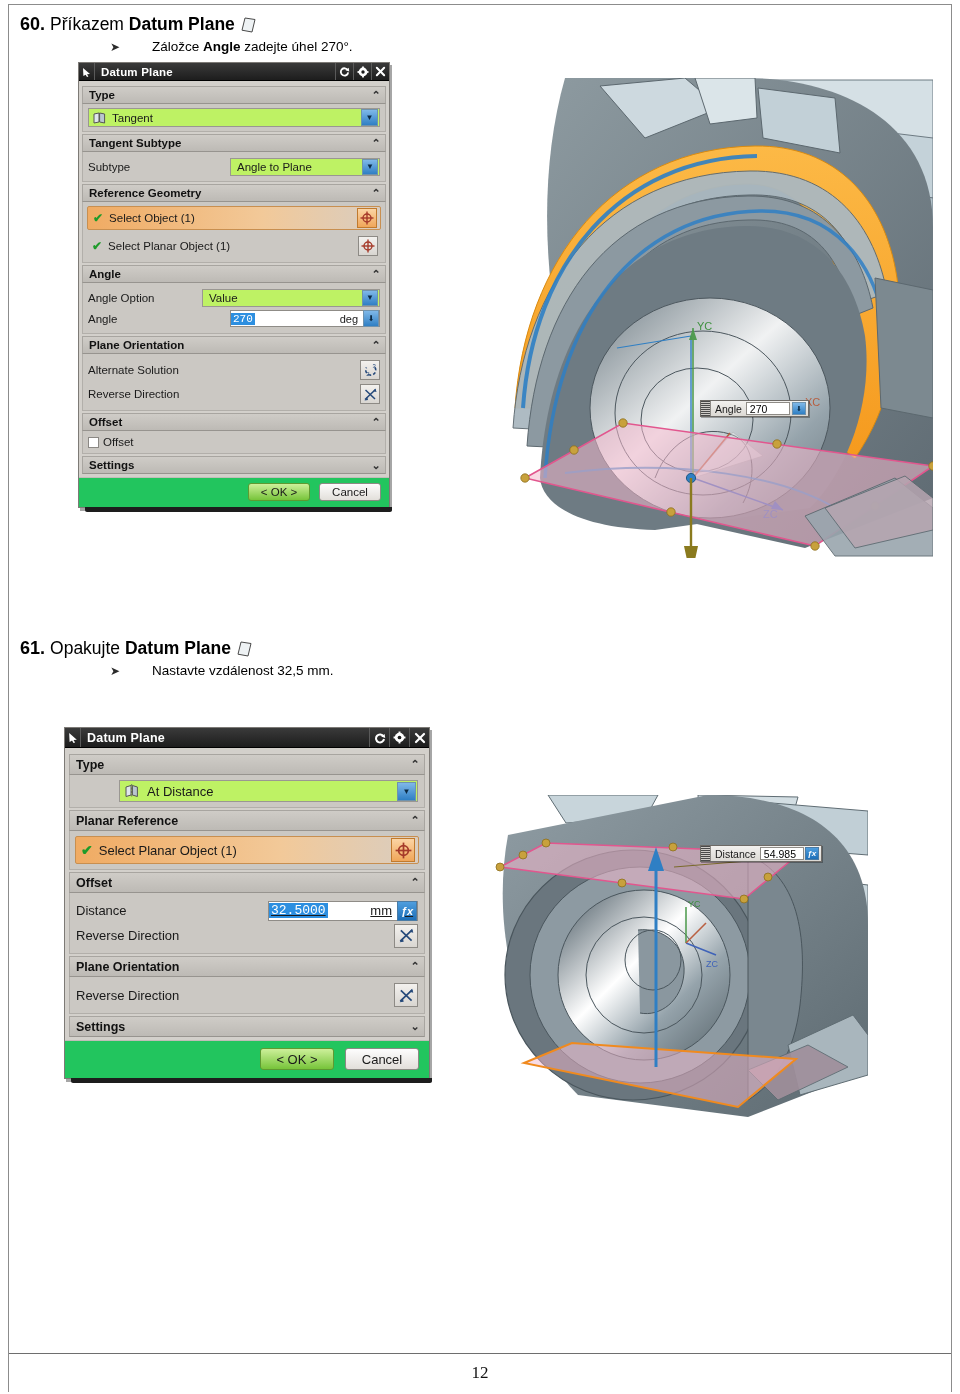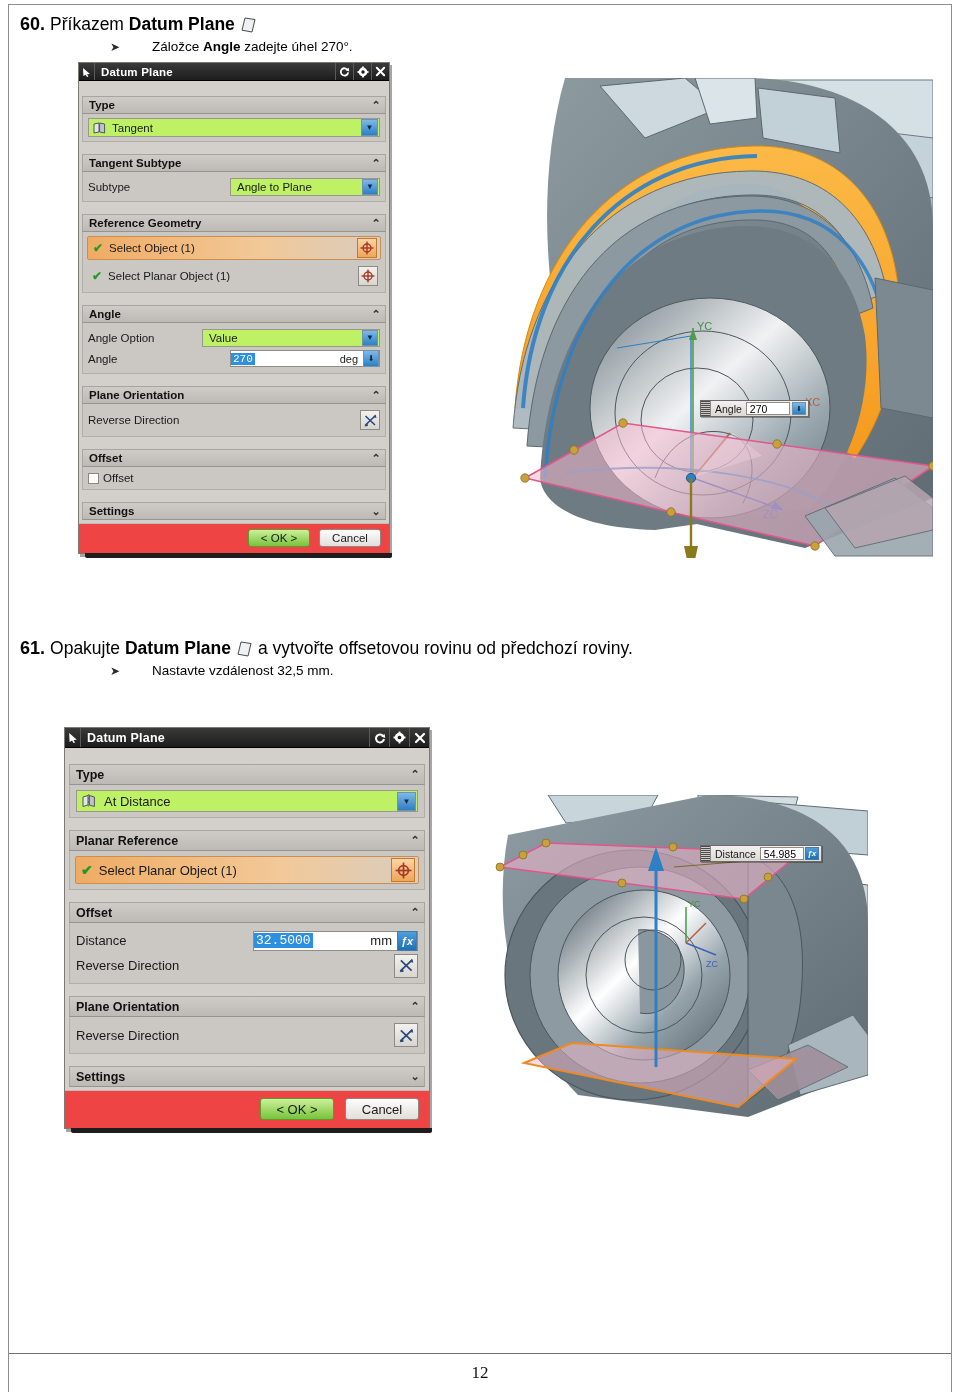--- a/index.html
+++ b/index.html
@@ -80,21 +80,21 @@
     width:17px;display:flex;align-items:center;justify-content:center;
     border-left:1px solid #5a5a5a;
   }
 
   .grp-header{
     height:18px;
     background:linear-gradient(#cfccc7,#bdbab5);
     border:1px solid #a8a5a0;
     border-bottom:1px solid #97948f;
     display:flex;align-items:center;
-    margin-top:12px;
+    margin-top:2px;
     box-sizing:border-box;
   }
   .grp-header .g-label{
     font-weight:bold;font-size:11.5px;padding-left:6px;flex:1;color:#111;
   }
   .grp-header .g-chev{width:18px;text-align:center;font-size:11px;color:#333;font-weight:bold;}
 
   .grp-body{
     background:#cbc8c3;
     border:1px solid #b2afaa;
@@ -163,21 +163,21 @@
     border:1px solid #4a7ba5;display:flex;align-items:center;justify-content:center;
     color:#fff;font-style:italic;font-size:9px;font-weight:bold;box-sizing:border-box;
   }
 
   .chkbox{
     width:11px;height:11px;background:#fff;border:1px solid #8b8884;
     margin-right:4px;box-sizing:border-box;
   }
 
   .btn-bar{
-    background:#ef4444;
+    background:#22c55e;
     padding:5px 8px 6px 8px;
     display:flex;justify-content:flex-end;gap:9px;
     border-top:1px solid #c0bdb8;
     margin-top:3px;
   }
   .btn{
     height:18px;min-width:62px;
     border:1px solid #8c8984;border-radius:3px;
     display:flex;align-items:center;justify-content:center;
     font-size:11.5px;
@@ -399,20 +399,31 @@
         </span>
       </div>
     </div>
 
     <div class="grp-header">
       <span class="g-label">Plane Orientation</span>
       <span class="g-chev">⌃</span>
     </div>
     <div class="grp-body">
       <div class="row" style="height:24px;">
+        <span class="r-label">Alternate Solution</span>
+        <span class="r-spacer"></span>
+        <span class="icon-btn">
+          <svg width="15" height="15" viewBox="0 0 15 15">
+              <path d="M12 4.5 A5 5 0 1 1 3.5 4.5" fill="none" stroke="#25497a" stroke-width="1.6" stroke-dasharray="3 2"></path>
+              <text x="9.6" y="5" font-size="6" fill="#25497a" font-family="sans-serif">3</text>
+              <text x="3.2" y="13" font-size="6" fill="#25497a" font-family="sans-serif">2</text>
+            </svg>
+        </span>
+      </div>
+      <div class="row" style="height:24px;">
         <span class="r-label">Reverse Direction</span>
         <span class="r-spacer"></span>
         <span class="icon-btn">
           <svg width="15" height="15" viewBox="0 0 15 15">
               <g stroke="#25497a" stroke-width="1.5">
                 <line x1="2" y1="12.5" x2="12.5" y2="2.5"></line>
                 <line x1="2.5" y1="3" x2="12" y2="12"></line>
               </g>
               <polygon points="12.5,1.5 13.5,5 10,4.3" fill="#25497a"></polygon>
               <polygon points="1.5,13.5 5,13 4.2,9.8" fill="#25497a"></polygon>
@@ -554,21 +565,20 @@
   <div class="step-line">
     <span class="step-num">61.</span>
     <span>Opakujte</span>
     <span>&nbsp;</span>
     <span class="step-cmd">Datum Plane</span>
     <span class="plane-glyph">
       <svg width="15" height="16" viewBox="0 0 15 16">
         <polygon points="4,1 14,2.5 11,15 1,13.2" fill="#eef2f4" stroke="#4a4a4a" stroke-width="1"></polygon>
       </svg>
     </span>
-    <span>a vytvořte offsetovou rovinu od předchozí roviny.</span>
   </div>
   <div class="sub-line">
     <span class="sub-arrow">➤</span>
     <span>Nastavte vzdálenost 32,5 mm.</span>
   </div>
 </div>
 
 <div class="nx-dialog" id="dlg2" style="left:64px;top:727px;width:366px;">
   <div class="nx-title" style="height:19px;">
     <span class="cursor-ic">
@@ -607,21 +617,21 @@
     </span>
   </div>
 
   <div class="inner" style="padding:4px 4px 0 4px;">
 
     <div class="grp-header" style="height:21px;">
       <span class="g-label" style="font-size:12.5px;">Type</span>
       <span class="g-chev">⌃</span>
     </div>
     <div class="grp-body" style="padding:5px 6px;">
-      <div class="combo" style="height:22px;">
+      <div class="combo" style="height:22px;margin-left:43px;">
         <span class="c-ico" style="width:24px;">
           <svg width="15" height="14" viewBox="0 0 15 14">
               <polygon points="1,3 6,1.5 6,11 1,12.5" fill="#dfe7ec" stroke="#555" stroke-width="1"></polygon>
               <polygon points="7.4,1.5 12.4,3 12.4,12.5 7.4,11" fill="#b9c6cf" stroke="#555" stroke-width="1"></polygon>
               <line x1="6.7" y1="0" x2="6.7" y2="13" stroke="#555" stroke-width=".8" stroke-dasharray="2 1.5"></line>
             </svg>
         </span>
         <span class="c-text" style="font-size:13px;">At Distance</span>
         <span class="c-arrow" style="width:19px;height:19px;">▼</span>
       </div>
@@ -646,21 +656,21 @@
     </div>
 
     <div class="grp-header" style="height:21px;">
       <span class="g-label" style="font-size:12.5px;">Offset</span>
       <span class="g-chev">⌃</span>
     </div>
     <div class="grp-body" style="padding:5px 6px;">
       <div class="row" style="height:25px;">
         <span class="r-label" style="font-size:13px;">Distance</span>
         <span class="r-spacer"></span>
-        <span class="val-field" style="width:165px;height:20px;">
+        <span class="val-field" style="width:150px;height:20px;text-decoration:underline;">
           <span class="sel-text" style="font-size:13px;">32.5000</span>
           <span style="flex:1"></span>
           <span class="unit" style="font-size:13px;">mm</span>
           <span class="fx" style="width:20px;height:20px;font-size:11px;">ƒx</span>
         </span>
       </div>
       <div class="row" style="height:25px;">
         <span class="r-label" style="font-size:13px;">Reverse Direction</span>
         <span class="r-spacer"></span>
         <span class="icon-btn" style="width:24px;height:24px;">

